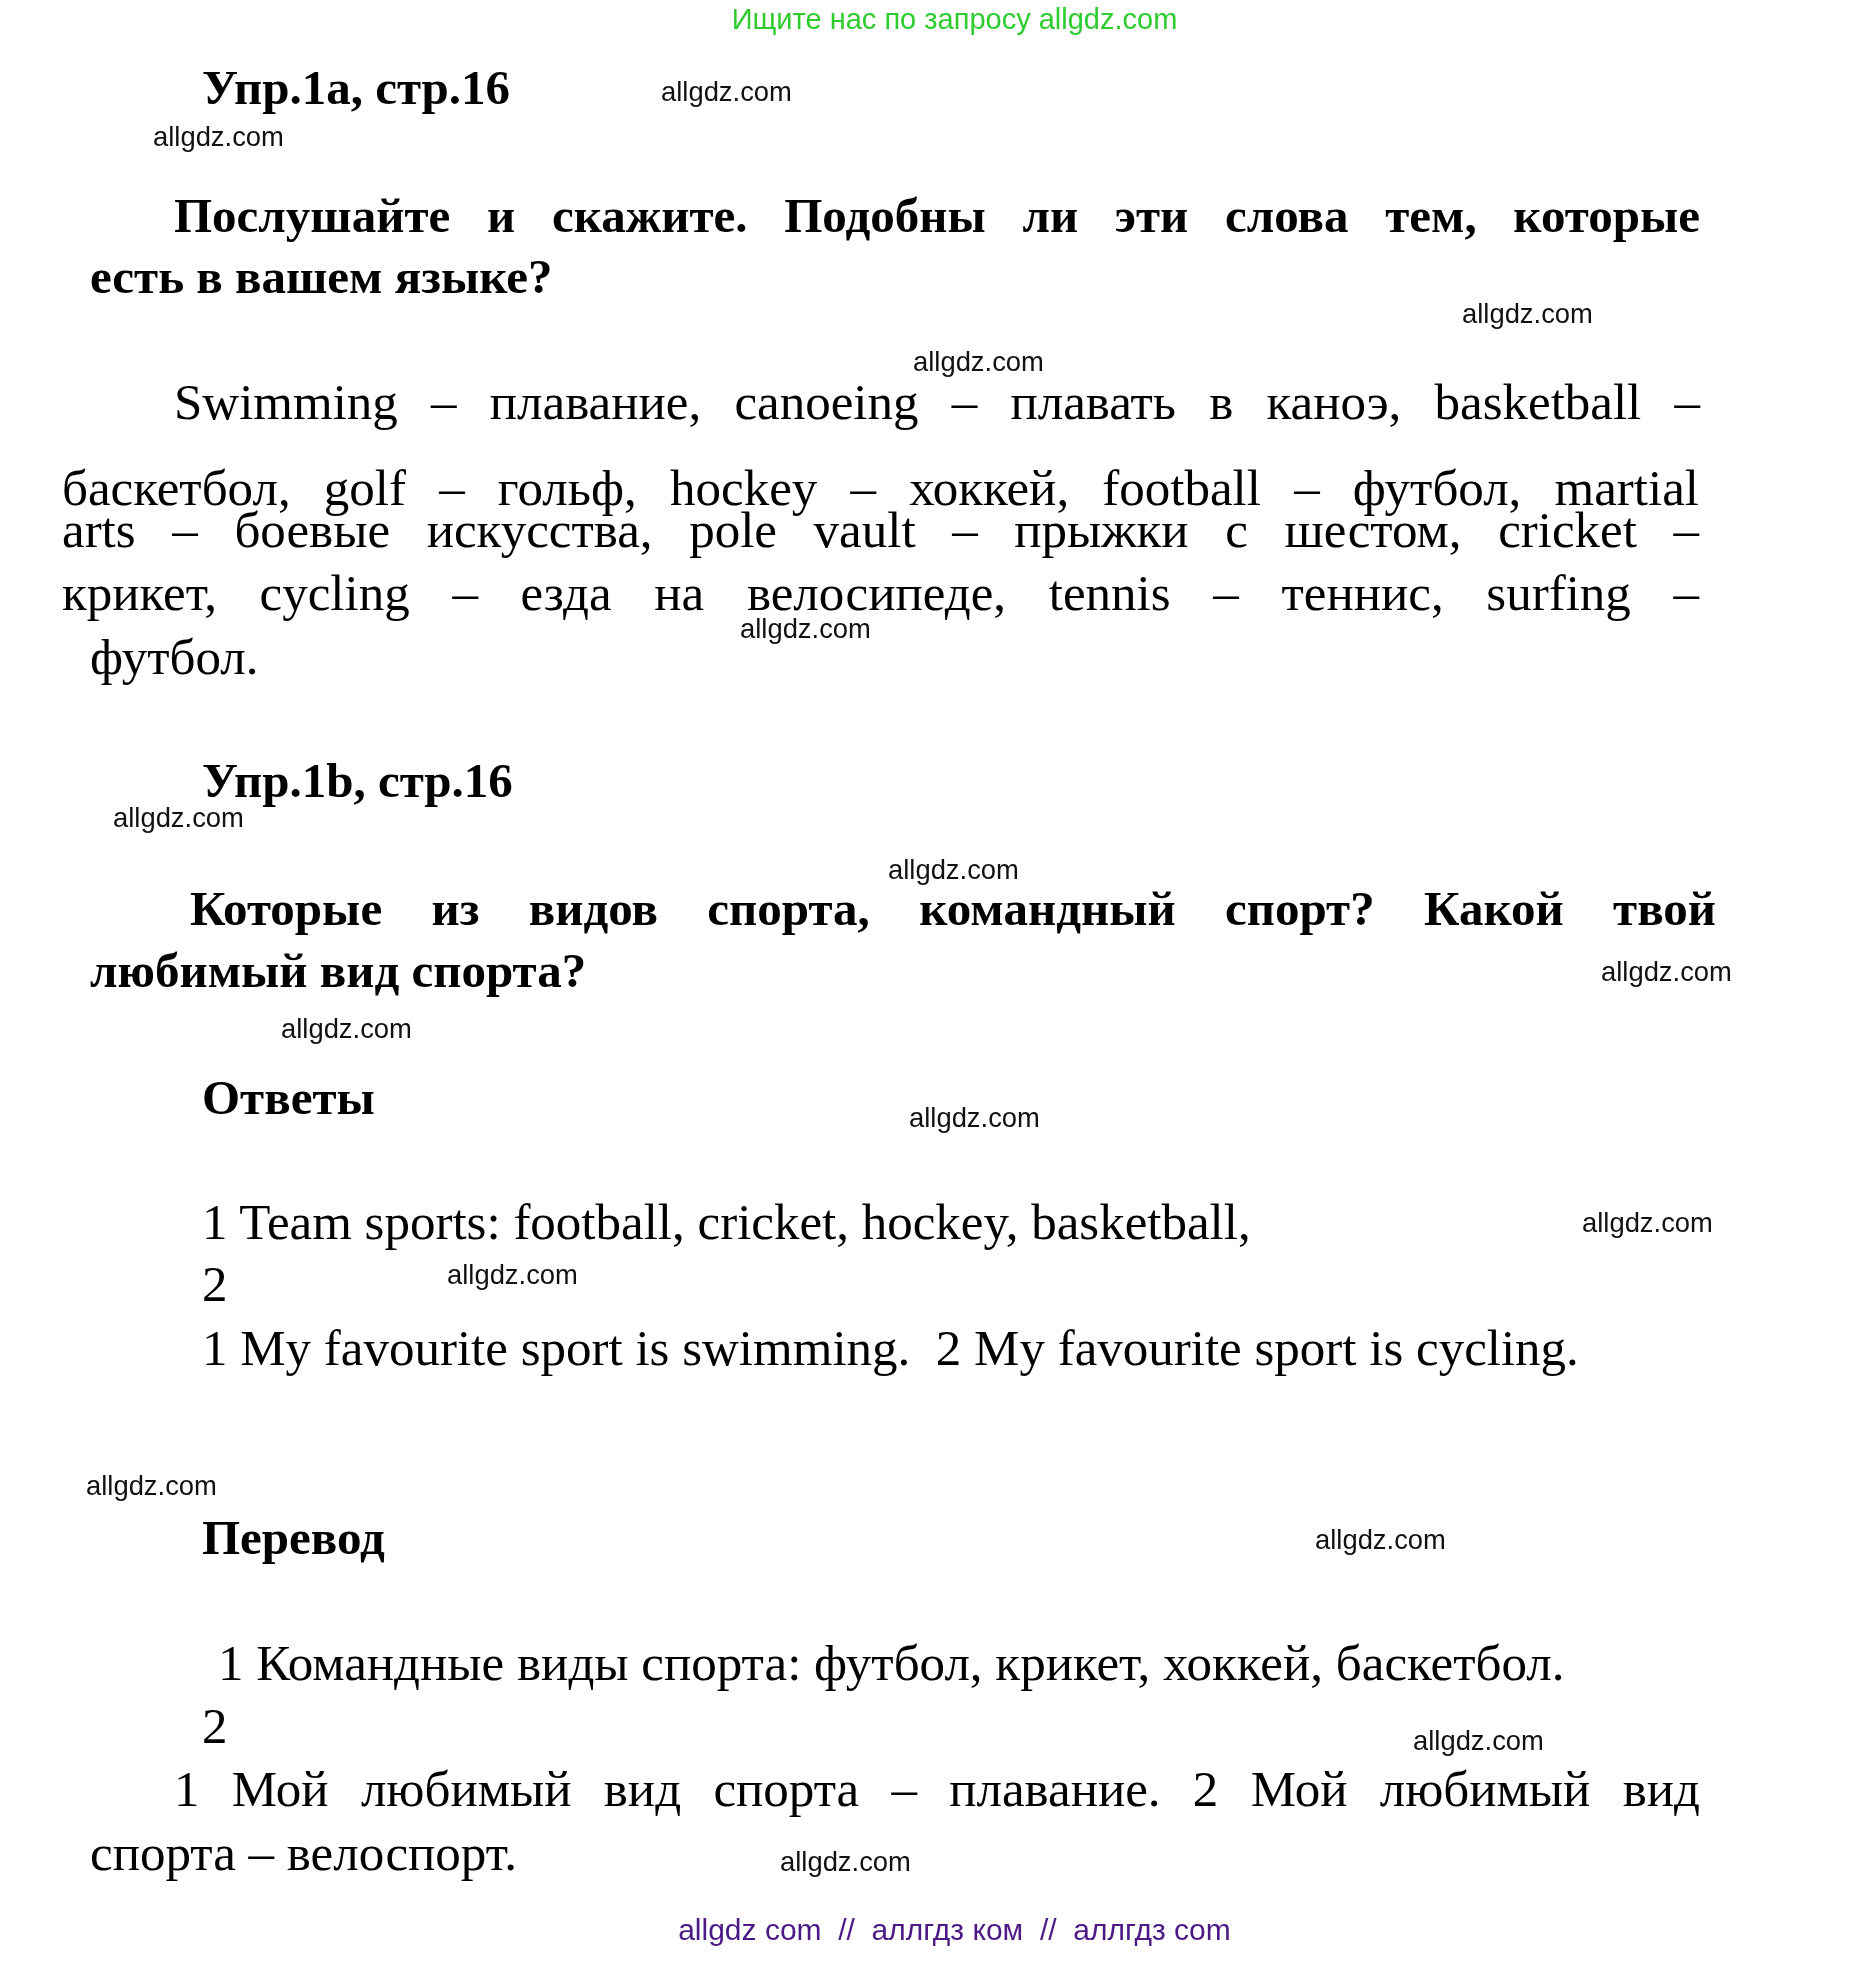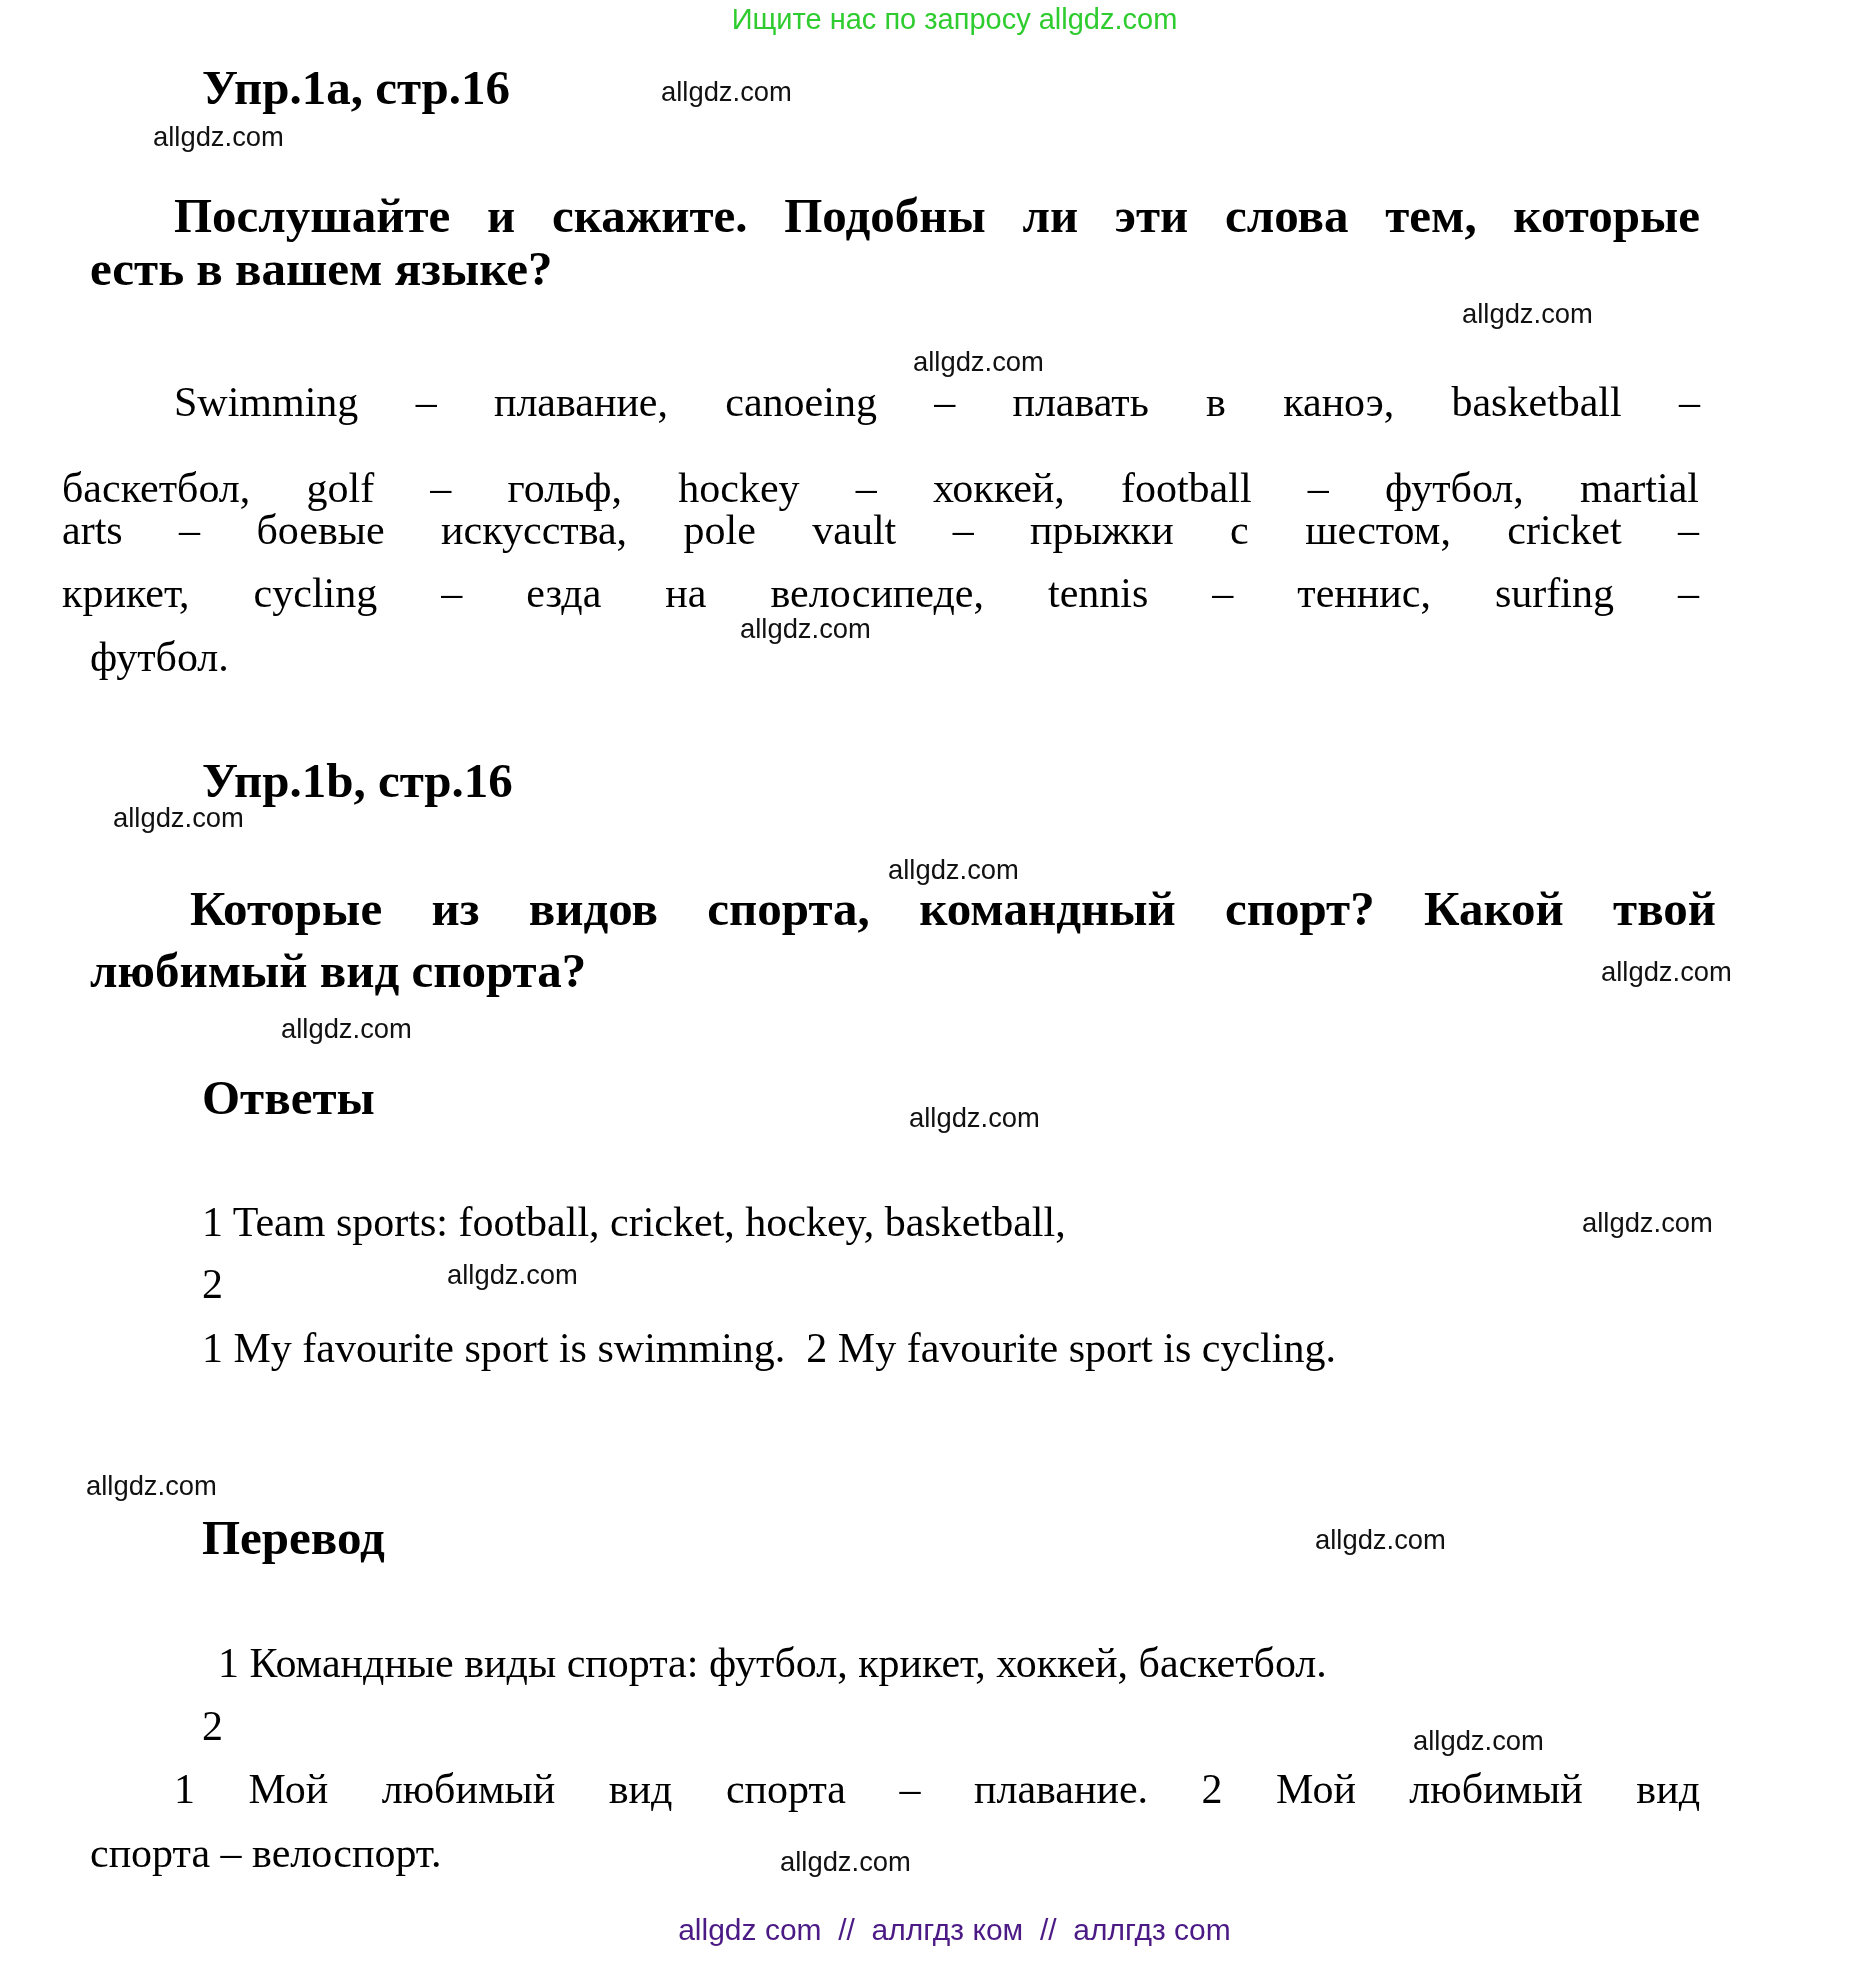--- a/index.html
+++ b/index.html
@@ -2,37 +2,37 @@
 <html style="font-size:15px"><head>
 <meta charset="utf-8">
 <style>
   html,body{margin:0;padding:0;background:#fff;}
   body{width:1870px;height:1968px;position:relative;overflow:hidden;}
   .abs{position:absolute;white-space:nowrap;line-height:1;padding-left:28px;}
   .serif{font-family:"Liberation Serif","DejaVu Serif",serif;color:#000;}
   .bold{font-weight:bold;}
   .h{font-size:49px;transform:translateY(-50%);}
   .instr{font-size:49px;}
-  .body{font-size:42px;}
+  .body{font-size:51px;}
   .jline{position:absolute;white-space:nowrap;text-align:justify;text-align-last:justify;line-height:1;transform:translateY(-50%);}
   .wm{font-family:"Liberation Sans","DejaVu Sans",sans-serif;font-size:27.4px;color:#111;transform:translateY(-50%);}
   .top{font-family:"Liberation Sans","DejaVu Sans",sans-serif;font-size:29px;color:#2ecc2e;left:0;width:1853px;text-align:center;transform:translateY(-50%);}
   .foot{font-family:"Liberation Sans","DejaVu Sans",sans-serif;font-size:30px;color:#4b1a85;left:0;width:1853px;text-align:center;transform:translateY(-50%);}
 </style>
 </head>
 <body>
 
 <div class="abs top" style="top:19px;">Ищите нас по запросу allgdz.com</div>
 
 <div class="abs serif bold h" style="left:174px;top:87px;">Упр.1a, стр.16</div>
 <div class="abs wm" style="left:633px;top:92px;">allgdz.com</div>
 <div class="abs wm" style="left:125px;top:137px;">allgdz.com</div>
 
 <div class="jline serif bold instr" style="left:174px;width:1526px;top:215px;">Послушайте и скажите. Подобны ли эти слова тем, которые</div>
-<div class="abs serif bold instr" style="left:62px;top:268px;transform:translateY(-50%);">есть в вашем языке?</div>
+<div class="abs serif bold instr" style="left:62px;top:276px;transform:translateY(-50%);">есть в вашем языке?</div>
 <div class="abs wm" style="left:1434px;top:314px;">allgdz.com</div>
 <div class="abs wm" style="left:885px;top:362px;">allgdz.com</div>
 
 <div class="jline serif body" style="left:174px;width:1526px;top:402px;">Swimming – плавание, canoeing – плавать в каноэ, basketball –</div>
 <div class="jline serif body" style="left:62px;width:1637px;top:488px;">баскетбол, golf – гольф, hockey – хоккей, football – футбол, martial</div>
 <div class="jline serif body" style="left:62px;width:1637px;top:530px;">arts – боевые искусства, pole vault – прыжки с шестом, cricket –</div>
 <div class="jline serif body" style="left:62px;width:1637px;top:593px;">крикет, cycling – езда на велосипеде, tennis – теннис, surfing –</div>
 <div class="abs wm" style="left:712px;top:629px;">allgdz.com</div>
 <div class="abs serif body" style="left:62px;top:657px;transform:translateY(-50%);">футбол.</div>
 

